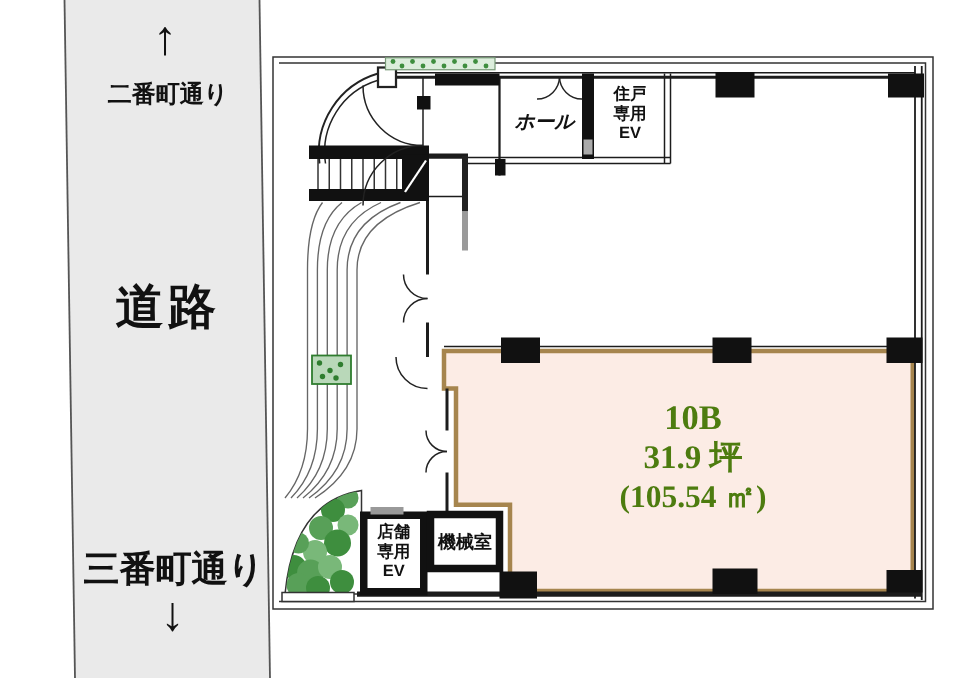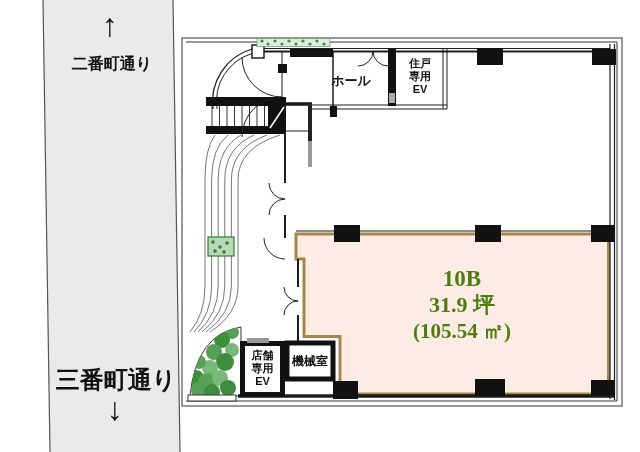--- a/index.html
+++ b/index.html
@@ -10,21 +10,21 @@
   .stage{position:relative;width:640px;height:452px;background:#fff;overflow:hidden;
          font-family:"Liberation Sans","DejaVu Sans",sans-serif;color:#111;}
   .stage svg{position:absolute;left:0;top:0;}
   .lbl{position:absolute;text-align:center;font-weight:700;white-space:pre-line;line-height:1.15;}
   .road-name{left:60px;top:186px;width:104px;font-size:32px;letter-spacing:3px;}
   .street-top{left:50px;top:55px;width:124px;font-size:16px;}
   .street-bottom{left:54px;top:366px;width:124px;font-size:24px;}
   .arrow{font-size:32px;font-weight:700;line-height:1;}
   .arrow-up{left:88px;top:9px;width:44px;}
   .arrow-down{left:93px;top:393px;width:44px;}
-  .hall{left:320px;top:74px;width:62px;font-size:13px;}
+  .hall{left:332px;top:74px;width:62px;font-size:13px;font-style:italic;}
   .resi-ev{left:394px;top:57px;width:52px;font-size:11px;line-height:13px;}
   .shop-ev{left:242px;top:349px;width:41px;font-size:11px;line-height:13px;}
   .machine{left:286px;top:355px;width:48px;font-size:12px;}
   .unit-block{position:absolute;left:377px;top:266px;width:170px;text-align:center;
               font-family:"Liberation Serif","DejaVu Serif",serif;font-weight:700;color:#4d7c0f;}
   .unit-name{font-size:23px;line-height:26px;}
   .unit-tsubo{font-size:22px;line-height:26px;}
   .unit-sqm{font-size:21px;line-height:26px;}
   .footer{position:absolute;right:12px;top:415px;text-align:right;}
   .company{font-size:16px;font-weight:700;line-height:20px;}
@@ -191,20 +191,21 @@
           <circle cx="220" cy="247" r="1.8"></circle>
           <circle cx="227" cy="243" r="1.8"></circle>
         <circle cx="215" cy="251" r="1.8"></circle>
           <circle cx="224" cy="252" r="1.8"></circle>
       </g>
     </g>
   </svg>
 
   <div class="lbl arrow arrow-up">↑</div>
   <div class="lbl street-top">二番町通り</div>
+  <div class="lbl road-name">道路</div>
   <div class="lbl street-bottom">三番町通り</div>
   <div class="lbl arrow arrow-down">↓</div>
 
   <div class="lbl hall">ホール</div>
   <div class="lbl resi-ev">住戸
 専用
 EV</div>
   <div class="lbl shop-ev">店舗
 専用
 EV</div>

